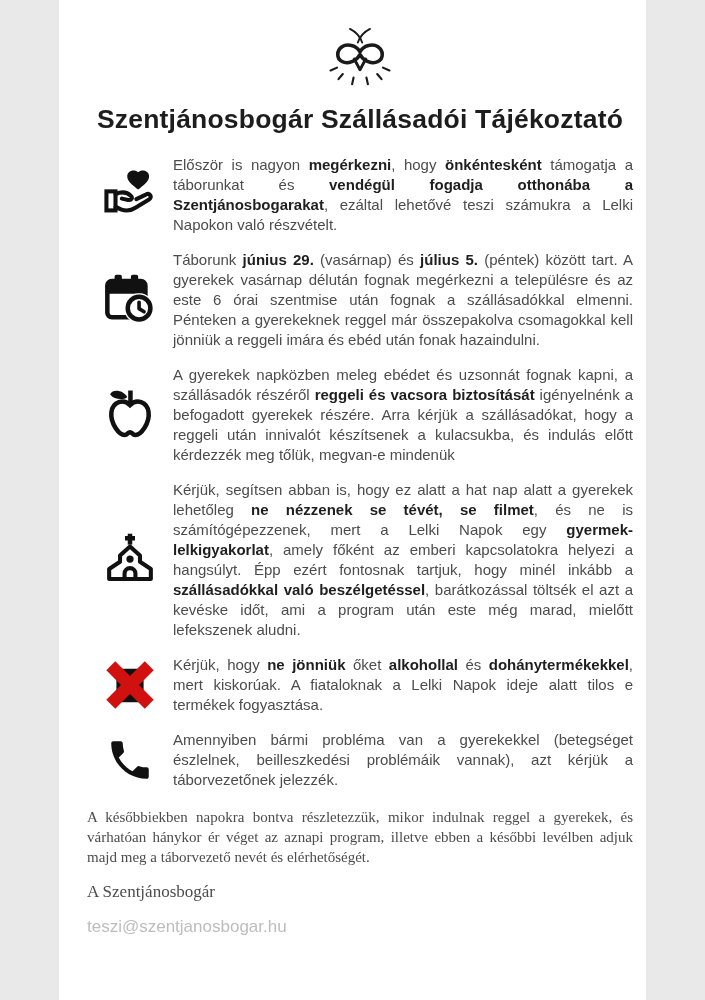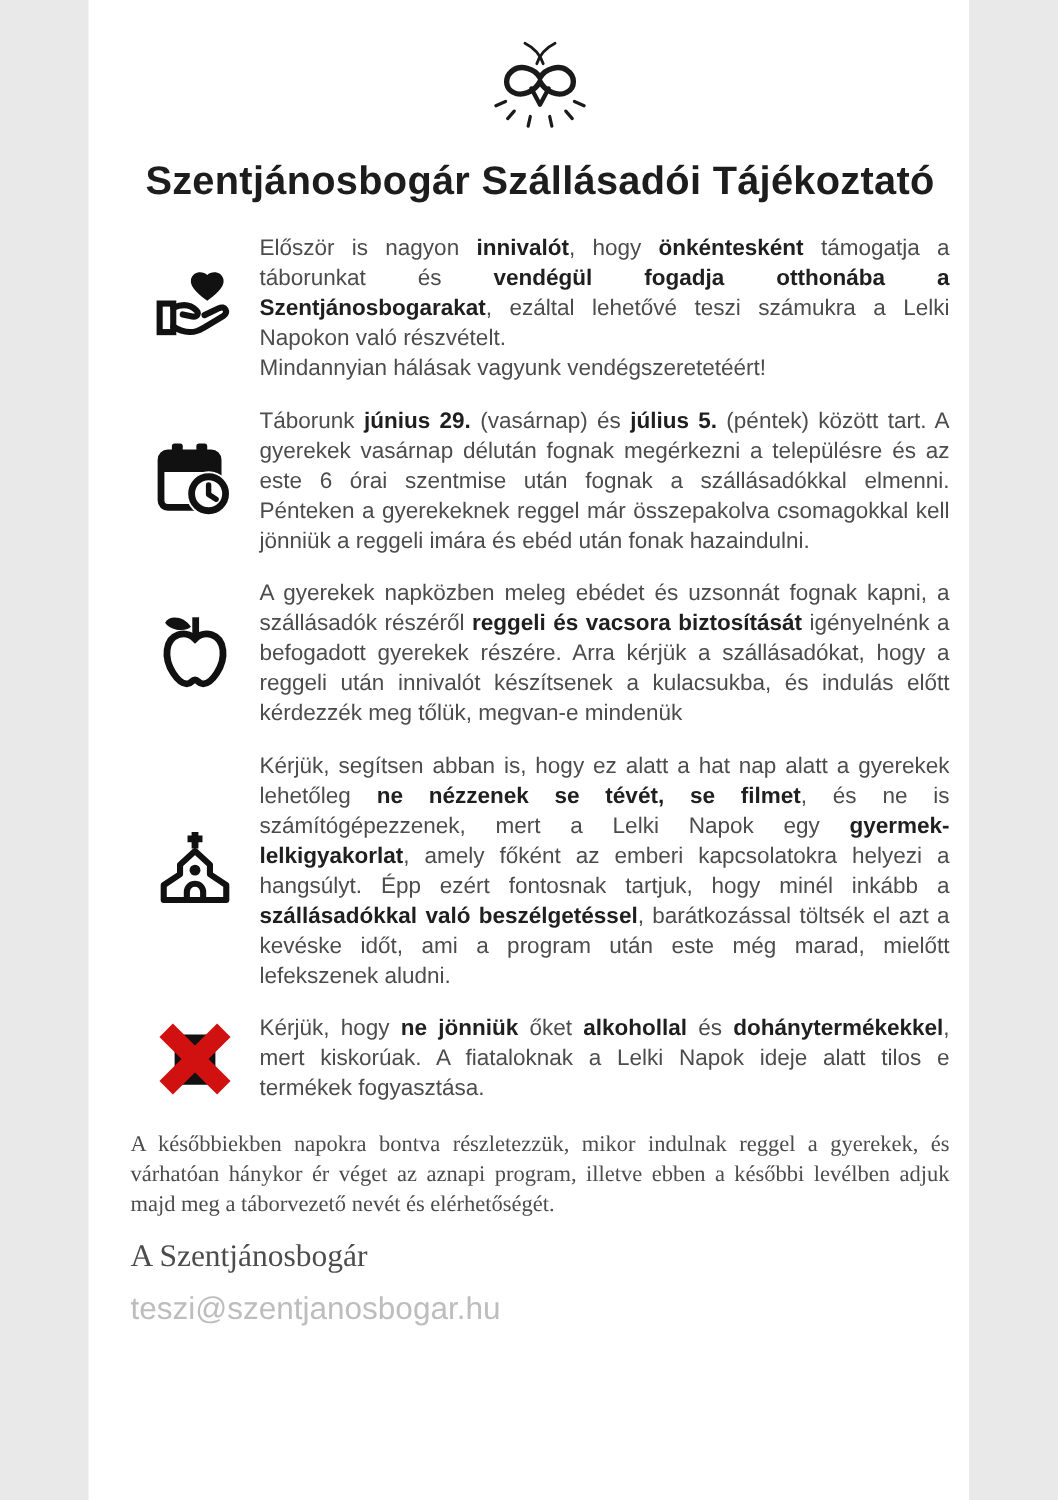--- a/index.html
+++ b/index.html
@@ -23,21 +23,21 @@
   .section{display:flex;align-items:center;margin-bottom:15px;}
   .icon-cell{flex:0 0 86px;display:flex;justify-content:center;align-items:center;}
   .icon-cell svg{width:58px;height:58px;color:var(--icon);}
   .text-cell{flex:1;min-width:0;}
   .body-text{font-size:15px;line-height:20px;color:var(--text);text-align:justify;}
   .text-cell p{margin:0;}
   b{color:var(--bold);font-weight:bold;}
   .closing{margin-top:17px;}
   .closing p{margin:0 0 14px 0;font-family:Liberation Serif, serif;}
   .closing .thanks{margin:0 0 20px 0;text-align:left;}
-  .signature-block{margin-top:6px;font-size:21px;line-height:21px;}
+  .signature-block{margin-top:6px;font-size:17px;line-height:21px;}
   .signature{color:var(--text);margin:0;}
   .email{color:var(--muted);text-decoration:none;display:inline-block;}
   .stroke{fill:none;stroke:currentColor;}
   .fill{fill:currentColor;stroke:none;}
 </style>
 </head>
 <body>
 
 <div class="page">
 
@@ -63,22 +63,21 @@
   <div class="section">
     <div class="icon-cell">
       <svg viewBox="0 0 64 64" aria-hidden="true">
         <path class="fill" d="M41,7 C37.5,3.5 30,4.5 29,10.5 C28,16.5 36,22 41,26 C46,22 54,16.5 53,10.5 C52,4.5 44.5,3.5 41,7 Z"></path>
         <rect class="stroke" x="6" y="28" width="10" height="21" stroke-width="4.5"></rect>
         <path class="stroke" stroke-width="4.5" stroke-linecap="round" stroke-linejoin="round" d="M16,31 C23,28 29,29 33,33 C35,35 34,38 30,37.5 L23,36"></path>
         <path class="stroke" stroke-width="4.5" stroke-linecap="round" stroke-linejoin="round" d="M16,45 C24,50 32,50 38,46 L53,37 C57,34.5 54,29 49.5,31.5 L39,36.5"></path>
       </svg>
     </div>
     <div class="text-cell body-text">
-      <p>Először is nagyon <b>innivalót</b>, hogy <b>önkéntesként</b> támogatja a táborunkat és <b>vendégül fogadja otthonába a Szentjánosbogarakat</b>, ezáltal lehetővé teszi számukra a Lelki Napokon való részvételt.</p>
-      <p>Mindannyian hálásak vagyunk vendégszeretetéért!</p>
+      <p>Először is nagyon <b>megérkezni</b>, hogy <b>önkéntesként</b> támogatja a táborunkat és <b>vendégül fogadja otthonába a Szentjánosbogarakat</b>, ezáltal lehetővé teszi számukra a Lelki Napokon való részvételt.</p>
     </div>
   </div>
 
   <div class="section">
     <div class="icon-cell">
       <svg viewBox="0 0 64 64" aria-hidden="true">
         <rect class="stroke" x="7" y="11" width="42" height="40" rx="5" stroke-width="5"></rect>
         <path class="fill" d="M7,16 a5,5 0 0 1 5,-5 h32 a5,5 0 0 1 5,5 v9 h-42 z"></path>
         <rect class="fill" x="15" y="4" width="8" height="12" rx="2"></rect>
         <rect class="fill" x="33" y="4" width="8" height="12" rx="2"></rect>
@@ -129,20 +128,30 @@
           <path d="M2,25 h60 v14 h-60 z" transform="rotate(45 32 32)"></path>
           <path d="M2,25 h60 v14 h-60 z" transform="rotate(-45 32 32)"></path>
         </g>
       </svg>
     </div>
     <div class="text-cell body-text">
       <p>Kérjük, hogy <b>ne jönniük</b> őket <b>alkohollal</b> és <b>dohánytermékekkel</b>, mert kiskorúak. A fiataloknak a Lelki Napok ideje alatt tilos e termékek fogyasztása.</p>
     </div>
   </div>
 
+  <div class="section">
+    <div class="icon-cell">
+      <svg viewBox="0 0 24 24" aria-hidden="true" style="width:50px;height:50px;">
+        <path class="fill" d="M6.62,10.79c1.44,2.83,3.76,5.14,6.59,6.59l2.2-2.2c0.27-0.27,0.67-0.36,1.02-0.24 c1.12,0.37,2.33,0.57,3.57,0.57c0.55,0,1,0.45,1,1V20c0,0.55-0.45,1-1,1c-9.39,0-17-7.61-17-17c0-0.55,0.45-1,1-1h3.5 c0.55,0,1,0.45,1,1c0,1.25,0.2,2.45,0.57,3.57c0.11,0.35,0.03,0.74-0.25,1.02L6.62,10.79z"></path>
+      </svg>
+    </div>
+    <div class="text-cell body-text">
+      <p>Amennyiben bármi probléma van a gyerekekkel (betegséget észlelnek, beilleszkedési problémáik vannak), azt kérjük a táborvezetőnek jelezzék.</p>
+    </div>
+  </div>
 
   <div class="closing body-text">
     <p>A későbbiekben napokra bontva részletezzük, mikor indulnak reggel a gyerekek, és várhatóan hánykor ér véget az aznapi program, illetve ebben a későbbi levélben adjuk majd meg a táborvezető nevét és elérhetőségét.</p>
     <div class="signature-block">
       <p class="signature">A Szentjánosbogár</p>
       <a class="email">teszi@szentjanosbogar.hu</a>
     </div>
   </div>
 
 </div>

